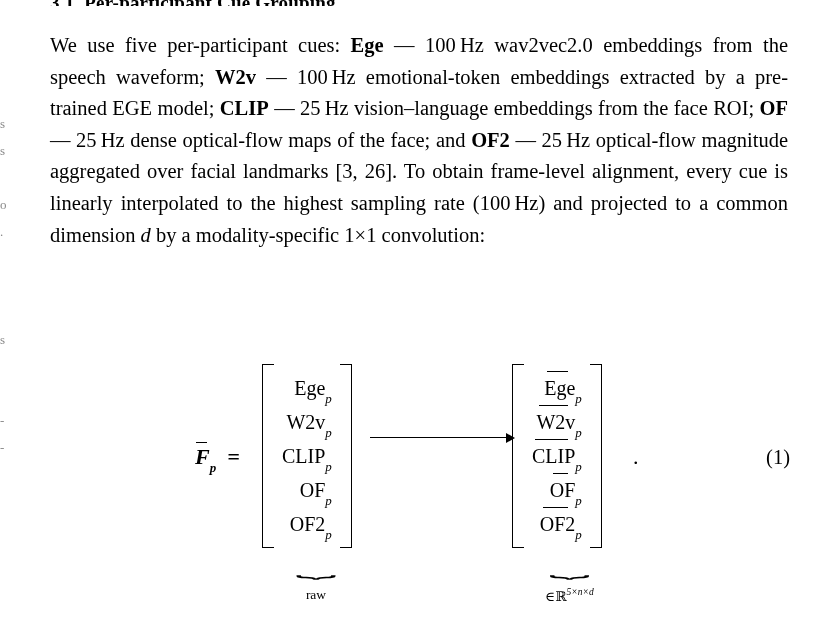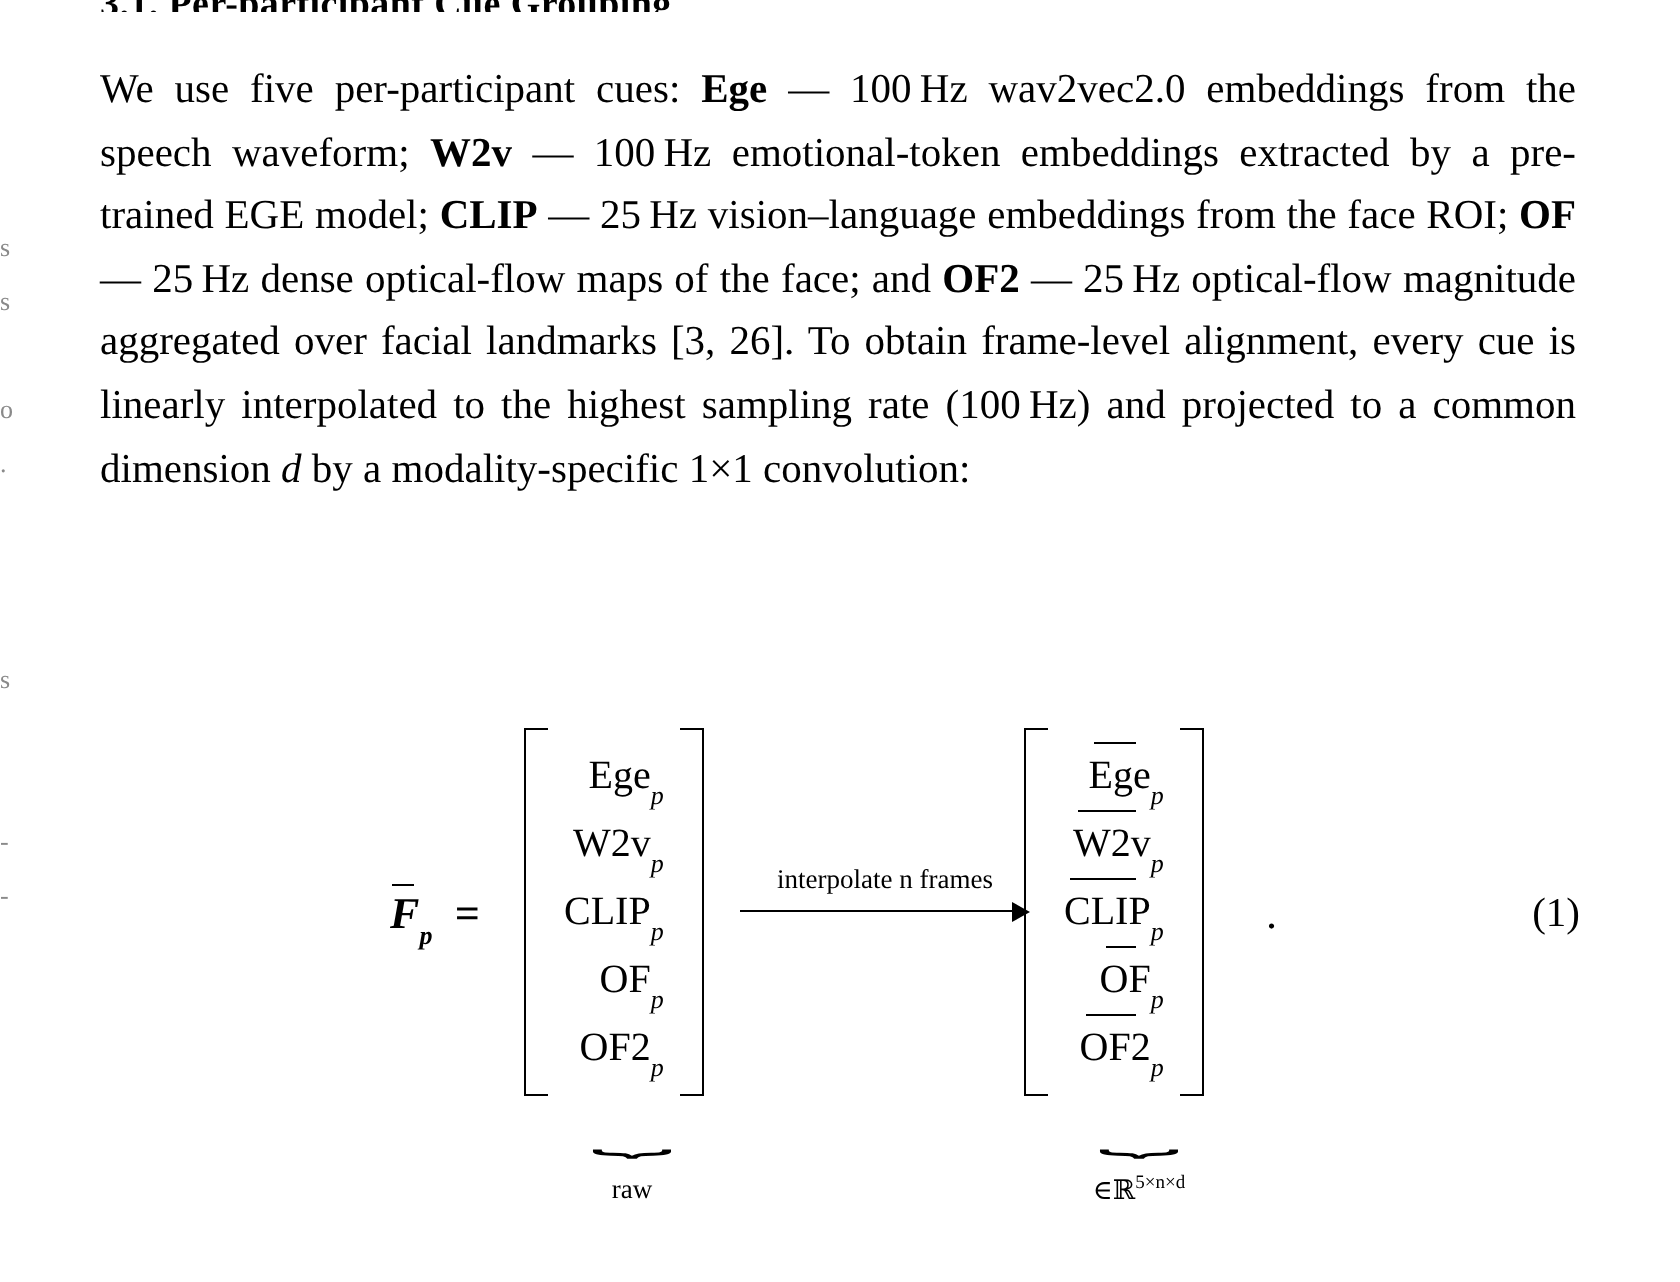--- a/index.html
+++ b/index.html
@@ -210,20 +210,21 @@
     display: block;
     height: 16px;
   }
   .under-label {
     font-size: 13.5px;
     margin-top: 10px;
     white-space: nowrap;
   }
   .under-label sup {
     font-size: 9.5px;
+    font-style: italic;
   }
   .blackboard-r {
     font-family: "DejaVu Serif", serif;
   }
 
   .ub-left  { left: 212px; top: 207px; width: 108px; }
   .ub-right { left: 462px; top: 207px; width: 115px; }
 </style>
 </head>
 <body>
@@ -260,21 +261,20 @@
       <div class="rows">
         <div class="row"><span>Ege</span><span class="sub">p</span></div>
         <div class="row"><span>W2v</span><span class="sub">p</span></div>
         <div class="row"><span>CLIP</span><span class="sub">p</span></div>
         <div class="row"><span>OF</span><span class="sub">p</span></div>
         <div class="row"><span>OF2</span><span class="sub">p</span></div>
       </div>
     </div>
 
     <div class="arrow-block">
-      <div class="arrow-label-top">interpolate n frames</div>
       <div class="arrow-line"></div>
     </div>
 
     <div class="matrix matrix-right">
       <span class="bracket-l"></span>
       <span class="bracket-r"></span>
       <div class="rows">
         <div class="row"><span class="barred">Ege</span><span class="sub">p</span></div>
         <div class="row"><span class="barred">W2v</span><span class="sub">p</span></div>
         <div class="row"><span class="barred">CLIP</span><span class="sub">p</span></div>

